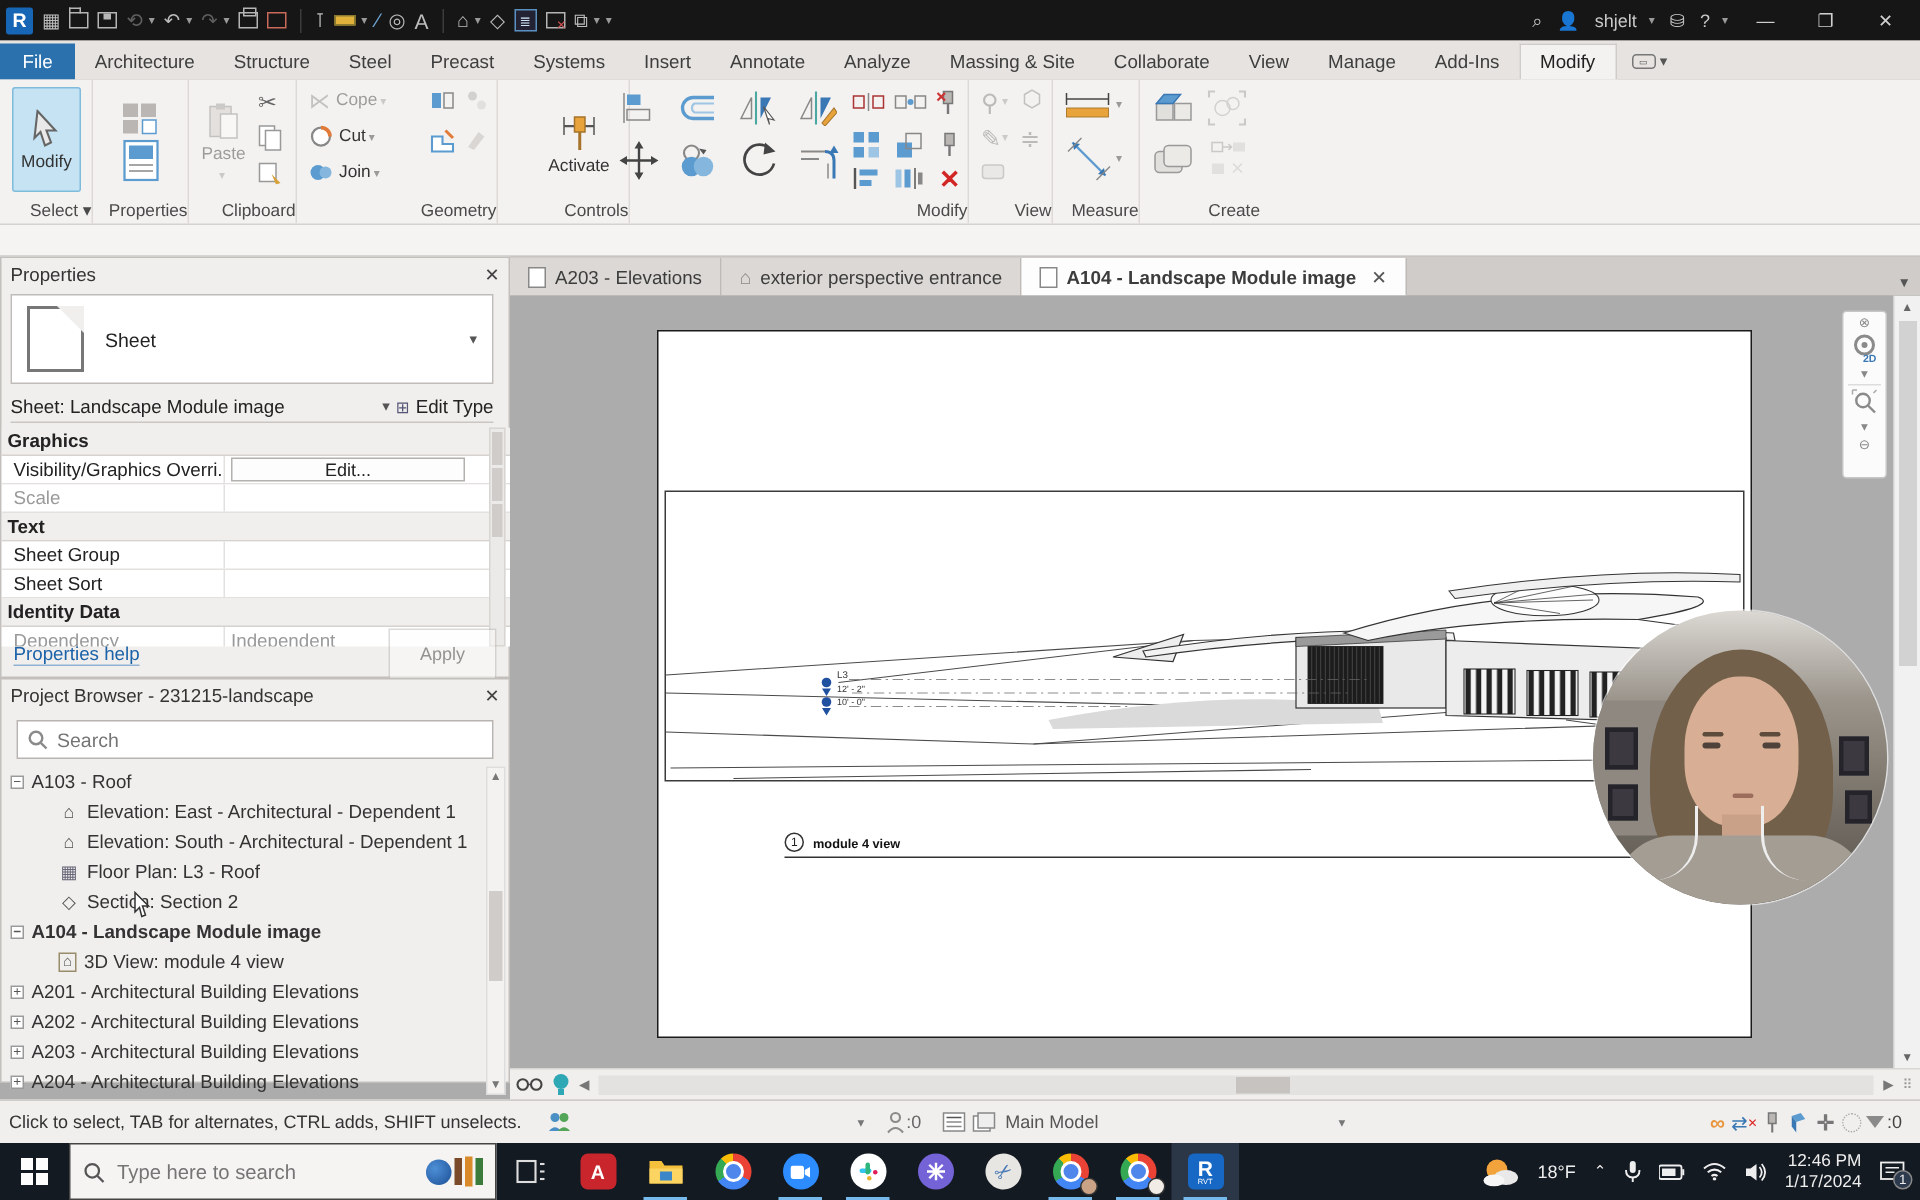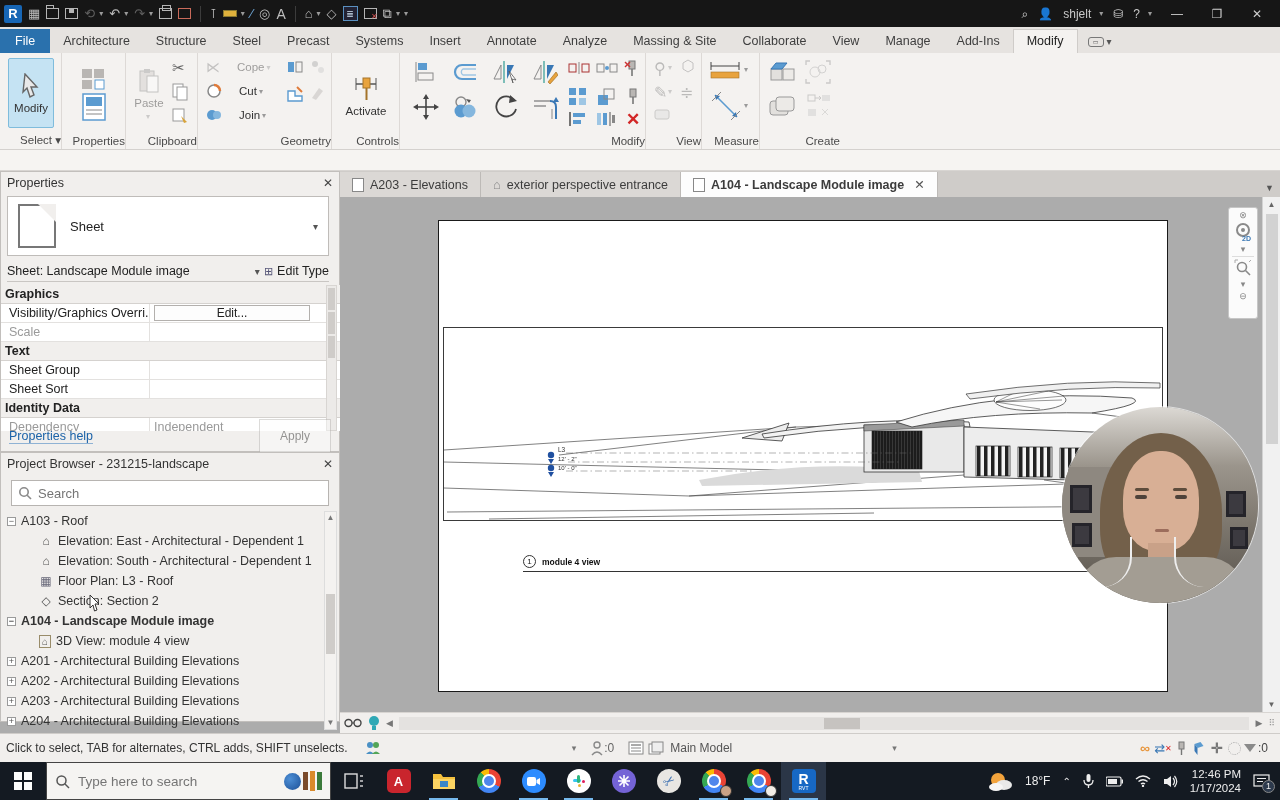--- a/index.html
+++ b/index.html
@@ -37,21 +37,21 @@
 
   
   #ribbon { left:0; top:53px; width:1280px; height:97px; background:#f4f2f0; border-bottom:1px solid #d4d1ce; }
   .rpanel { position:absolute; top:0; height:96px; border-right:1px solid #ddd9d6; }
   .rpanel .plabel { position:absolute; bottom:2px; left:0; right:0; text-align:right; font-size:11.5px; color:#4a4a4a; }
   .bigbtn { display:flex; flex-direction:column; align-items:center; justify-content:center; gap:3px; font-size:11.5px; color:#333; }
   .hl { background:#c5e3f3; border:1px solid #7fbcdc; border-radius:2px; }
   .ico { display:inline-flex; align-items:center; justify-content:center; }
   svg { display:block; }
   .dis { opacity:.45; }
-  .small-cap { font-size:11.5px; color:#333;margin-left:13px; }
+  .small-cap { font-size:11.5px; color:#333; }
 
   
   #optionsbar { left:0; top:150px; width:1280px; height:21px; background:#f6f4f2; border-bottom:1px solid #d8d5d2; }
 
   
   .palette { background:#f1efed; border:1px solid #c2bfbc; }
   .pal-title { height:21px; display:flex; align-items:center; padding:0 6px; font-size:12.5px; color:#333; }
   .pal-x { margin-left:auto; color:#444; font-size:12px; }
   #properties { left:0; top:171px; width:340px; height:281px; }
   #typesel { position:absolute; left:6px; top:24px; width:322px; height:60px; background:#fff; border:1px solid #bfbcb9; display:flex; align-items:center; }
@@ -306,21 +306,21 @@
     <svg style="position:absolute;left:88px;top:32px" width="18" height="18" viewBox="0 0 18 18">
         <path d="M2 16 L2 6 L9 6 L9 11 L16 11 L16 16 Z" fill="#fff" stroke="#5b9bd0" stroke-width="1.4"></path>
         <path d="M11 2 L16 7" stroke="#e07b3a" stroke-width="2"></path>
       </svg>
     <svg class="dis" style="position:absolute;left:112px;top:32px" width="16" height="16" viewBox="0 0 16 16">
         <path d="M2 13 L9 3 L13 6 L6 15 Z" fill="#b9b6b3"></path>
       </svg>
     <div class="plabel">Geometry</div>
   </div>
 
-  <div class="rpanel" style="left:332px;width:68px">
+  <div class="rpanel" style="left:352px;width:68px">
     <div class="bigbtn" style="position:absolute;left:10px;top:5px;width:48px;height:72px">
       <svg width="26" height="30" viewBox="0 0 26 30">
           <line x1="3" y1="12" x2="23" y2="12" stroke="#555" stroke-width="1.5"></line>
           <line x1="3" y1="6" x2="3" y2="18" stroke="#555"></line>
           <line x1="23" y1="6" x2="23" y2="18" stroke="#555"></line>
           <rect x="10" y="6" width="7" height="10" fill="#e8a33d" stroke="#a5742a"></rect>
           <line x1="13.5" y1="16" x2="13.5" y2="28" stroke="#a5742a" stroke-width="2"></line>
         </svg>
       <span>Activate</span>
     </div>

